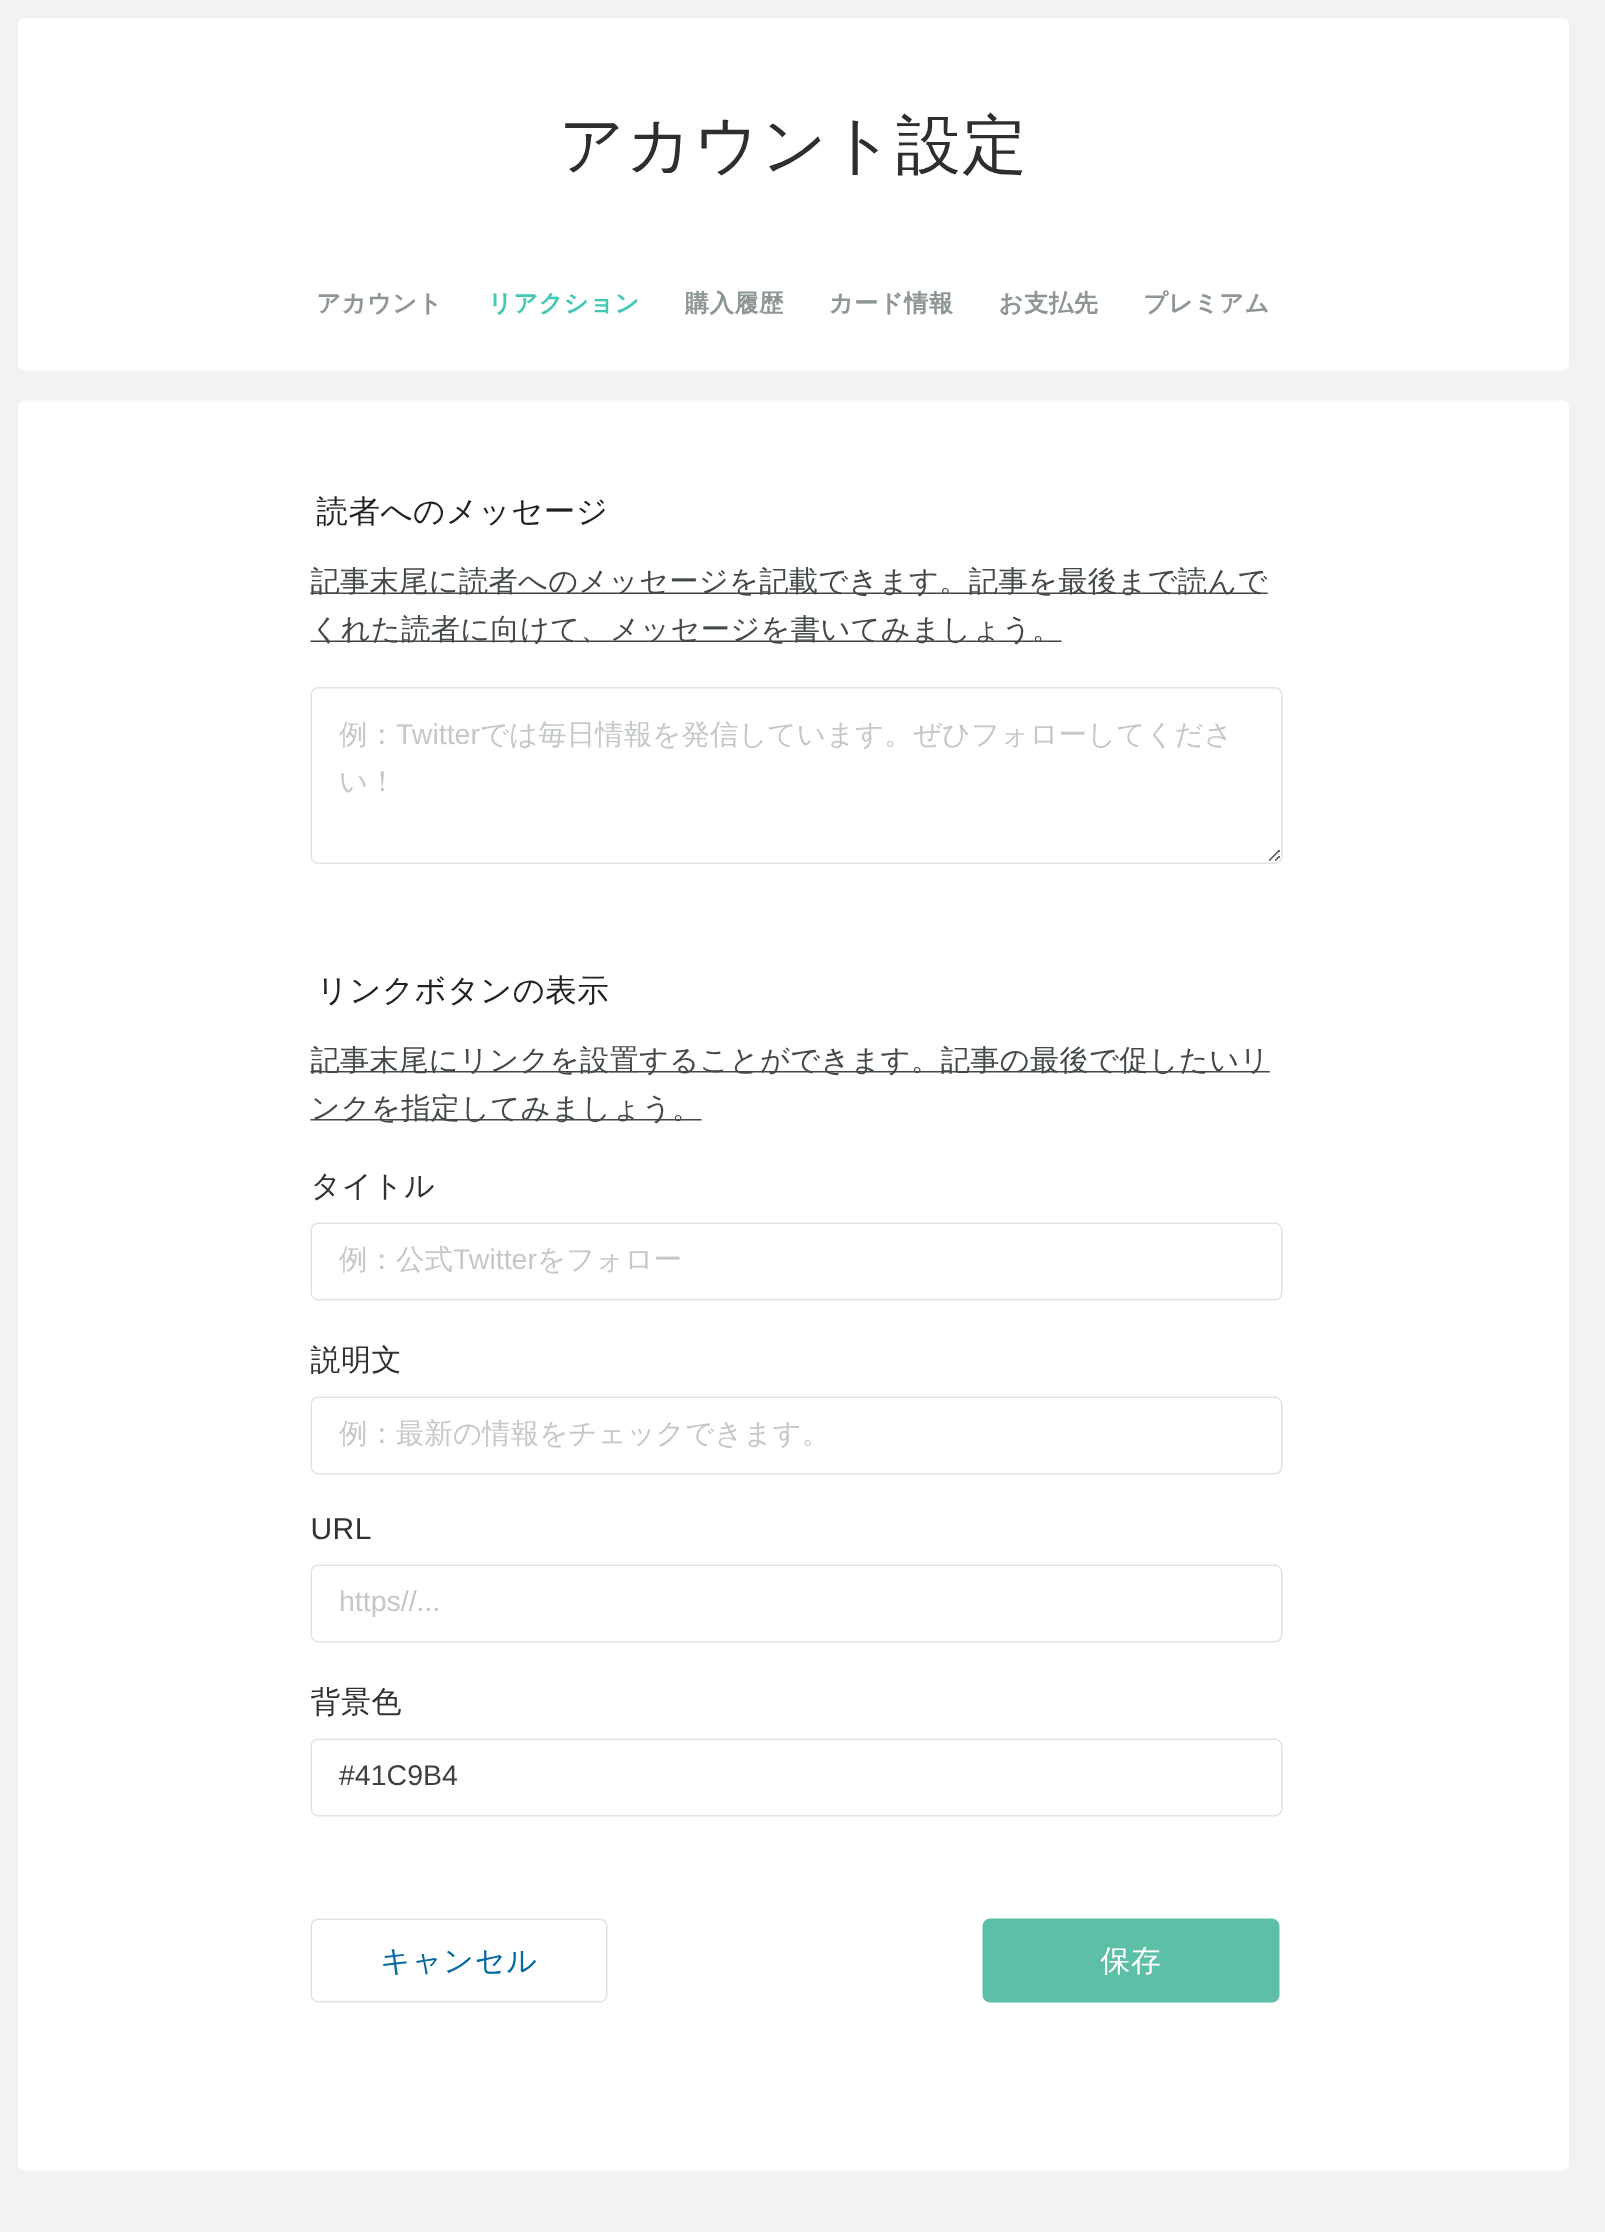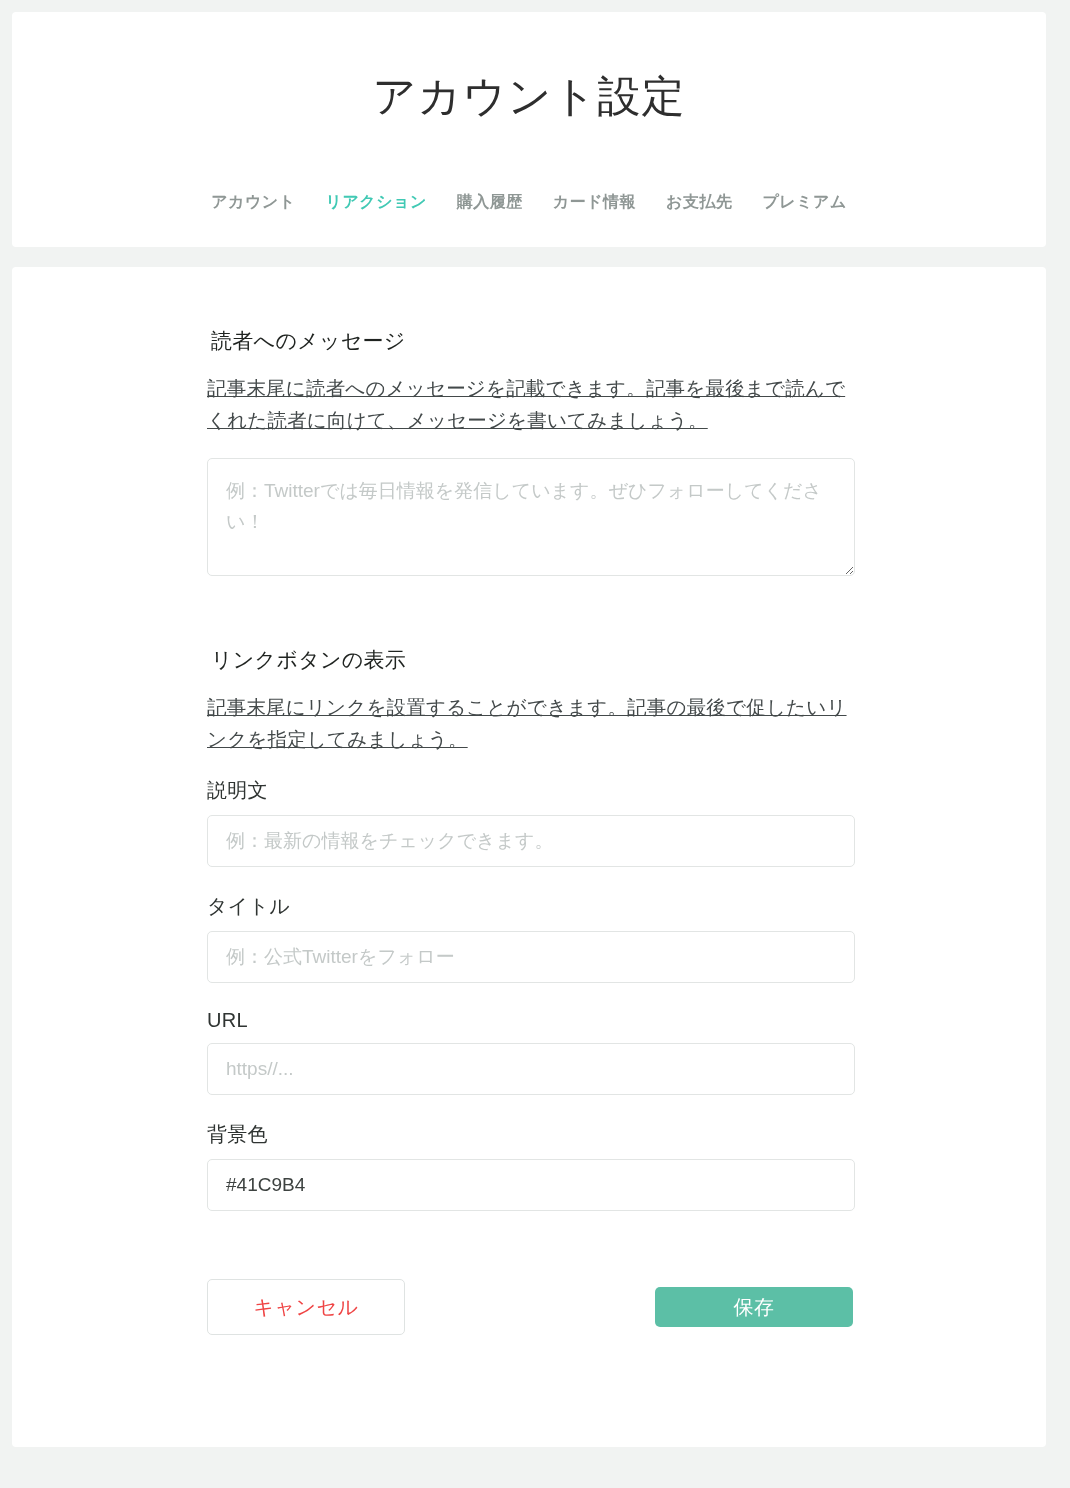--- a/index.html
+++ b/index.html
@@ -136,28 +136,28 @@
   }
   .btn-cancel {
     box-sizing: border-box;
     width: 198px;
     height: 56px;
     background: #ffffff;
     border: 1px solid #dfe3e2;
     border-radius: 5px;
     font-size: 20px;
     font-family: "Liberation Sans", sans-serif;
-    color: #ef4444;
+    color: #0369a1;
     cursor: pointer;
     letter-spacing: 0.5px;
   }
   .btn-save {
     box-sizing: border-box;
     width: 198px;
-    height: 40px;
+    height: 56px;
     background: #5cbfa6;
     border: none;
     border-radius: 5px;
     font-size: 20px;
     font-family: "Liberation Sans", sans-serif;
     color: #ffffff;
     cursor: pointer;
     letter-spacing: 0.5px;
   }
 </style>
@@ -190,27 +190,27 @@
         <textarea class="msg-input" placeholder="例：Twitterでは毎日情報を発信しています。ぜひフォローしてください！" style=""></textarea>
       </div>
 
       <div class="gap-big"></div>
 
       <div>
         <div class="section-title">リンクボタンの表示</div>
         <p class="section-desc">記事末尾にリンクを設置することができます。記事の最後で促したいリンクを指定してみましょう。</p>
 
         <div class="field">
+          <div class="field-label">タイトル</div>
+          <input class="text-input" type="text" placeholder="例：公式Twitterをフォロー" style="">
+        </div>
+
+        <div class="field">
           <div class="field-label">説明文</div>
           <input class="text-input" type="text" placeholder="例：最新の情報をチェックできます。" style="">
-        </div>
-
-        <div class="field">
-          <div class="field-label">タイトル</div>
-          <input class="text-input" type="text" placeholder="例：公式Twitterをフォロー" style="">
         </div>
 
         <div class="field">
           <div class="field-label">URL</div>
           <input class="text-input" type="text" placeholder="https//..." style="">
         </div>
 
         <div class="field">
           <div class="field-label">背景色</div>
           <input class="text-input" type="text" value="#41C9B4" style="">

